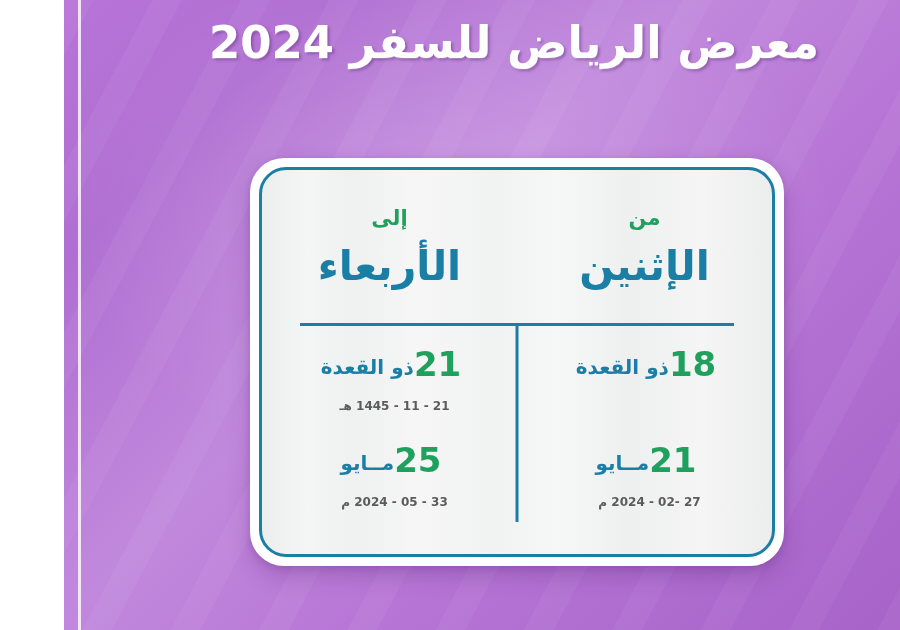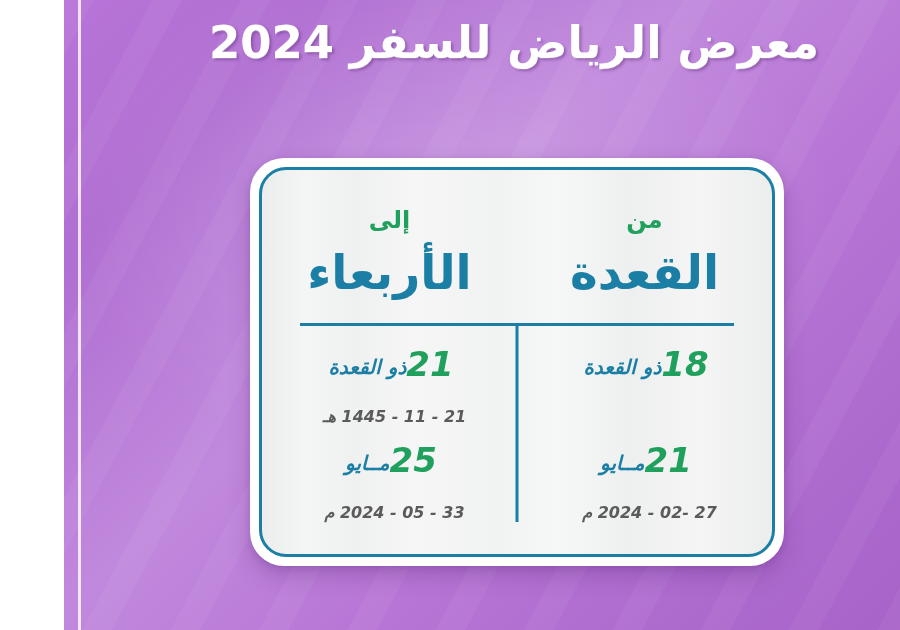--- a/index.html
+++ b/index.html
@@ -130,28 +130,28 @@
   .col {
     flex: 1 1 50%;
     position: relative;
     display: flex;
     flex-direction: column;
     align-items: center;
   }
 
   .rel-label {
     margin-top: 38px;
-    font-size: 24px;
+    font-size: 21px;
     font-weight: 700;
     color: #1fa05c;
     line-height: 1;
   }
   .day-name {
     margin-top: 17px;
-    font-size: 47px;
+    font-size: 41px;
     font-weight: 700;
     color: #1b7fa5;
     line-height: 1;
     letter-spacing: 1px;
   }
 
   
   #hrule {
     position: absolute;
     left: 38px;
@@ -170,42 +170,41 @@
     height: 197px;
     background: #1b7fa5;
   }
 
   .date-block {
     position: absolute;
     left: 10px;
     right: 0;
     text-align: center;
     direction: rtl;
-    font-style: italic;
   }
   .date-block.hijri      { top: 176px; }
   .date-block.gregorian  { top: 272px; }
 
   .date-main {
     font-size: 20px;
     font-weight: 700;
     color: #1b7fa5;
     line-height: 1.1;
     white-space: nowrap;
   }
   .date-main .num {
     font-size: 34px;
     font-weight: 700;
     color: #1fa05c;
     vertical-align: -2px;
     margin-inline-start: 7px;
   }
   .date-numeric {
-    margin-top: 26px;
-    font-size: 16px;
+    margin-top: 17px;
+    font-size: 12px;
     font-weight: 700;
     color: #5b5b5b;
     line-height: 1;
     white-space: nowrap;
   }
 </style>
 </head>
 <body>
 
 <div id="stage">
@@ -217,21 +216,21 @@
 
   <div id="title">معرض الرياض للسفر 2024</div>
 
   <div id="card">
     <div id="card-inner">
 
       <div id="columns">
 
         <div class="col">
           <div class="rel-label">من</div>
-          <div class="day-name">القعدة</div>
+          <div class="day-name">الإثنين</div>
 
           <div class="date-block hijri">
             <div class="date-main">
               <span class="num">18</span><span>ذو القعدة</span>
             </div>
           </div>
 
           <div class="date-block gregorian">
             <div class="date-main">
               <span class="num">21</span><span>مــايو</span>

